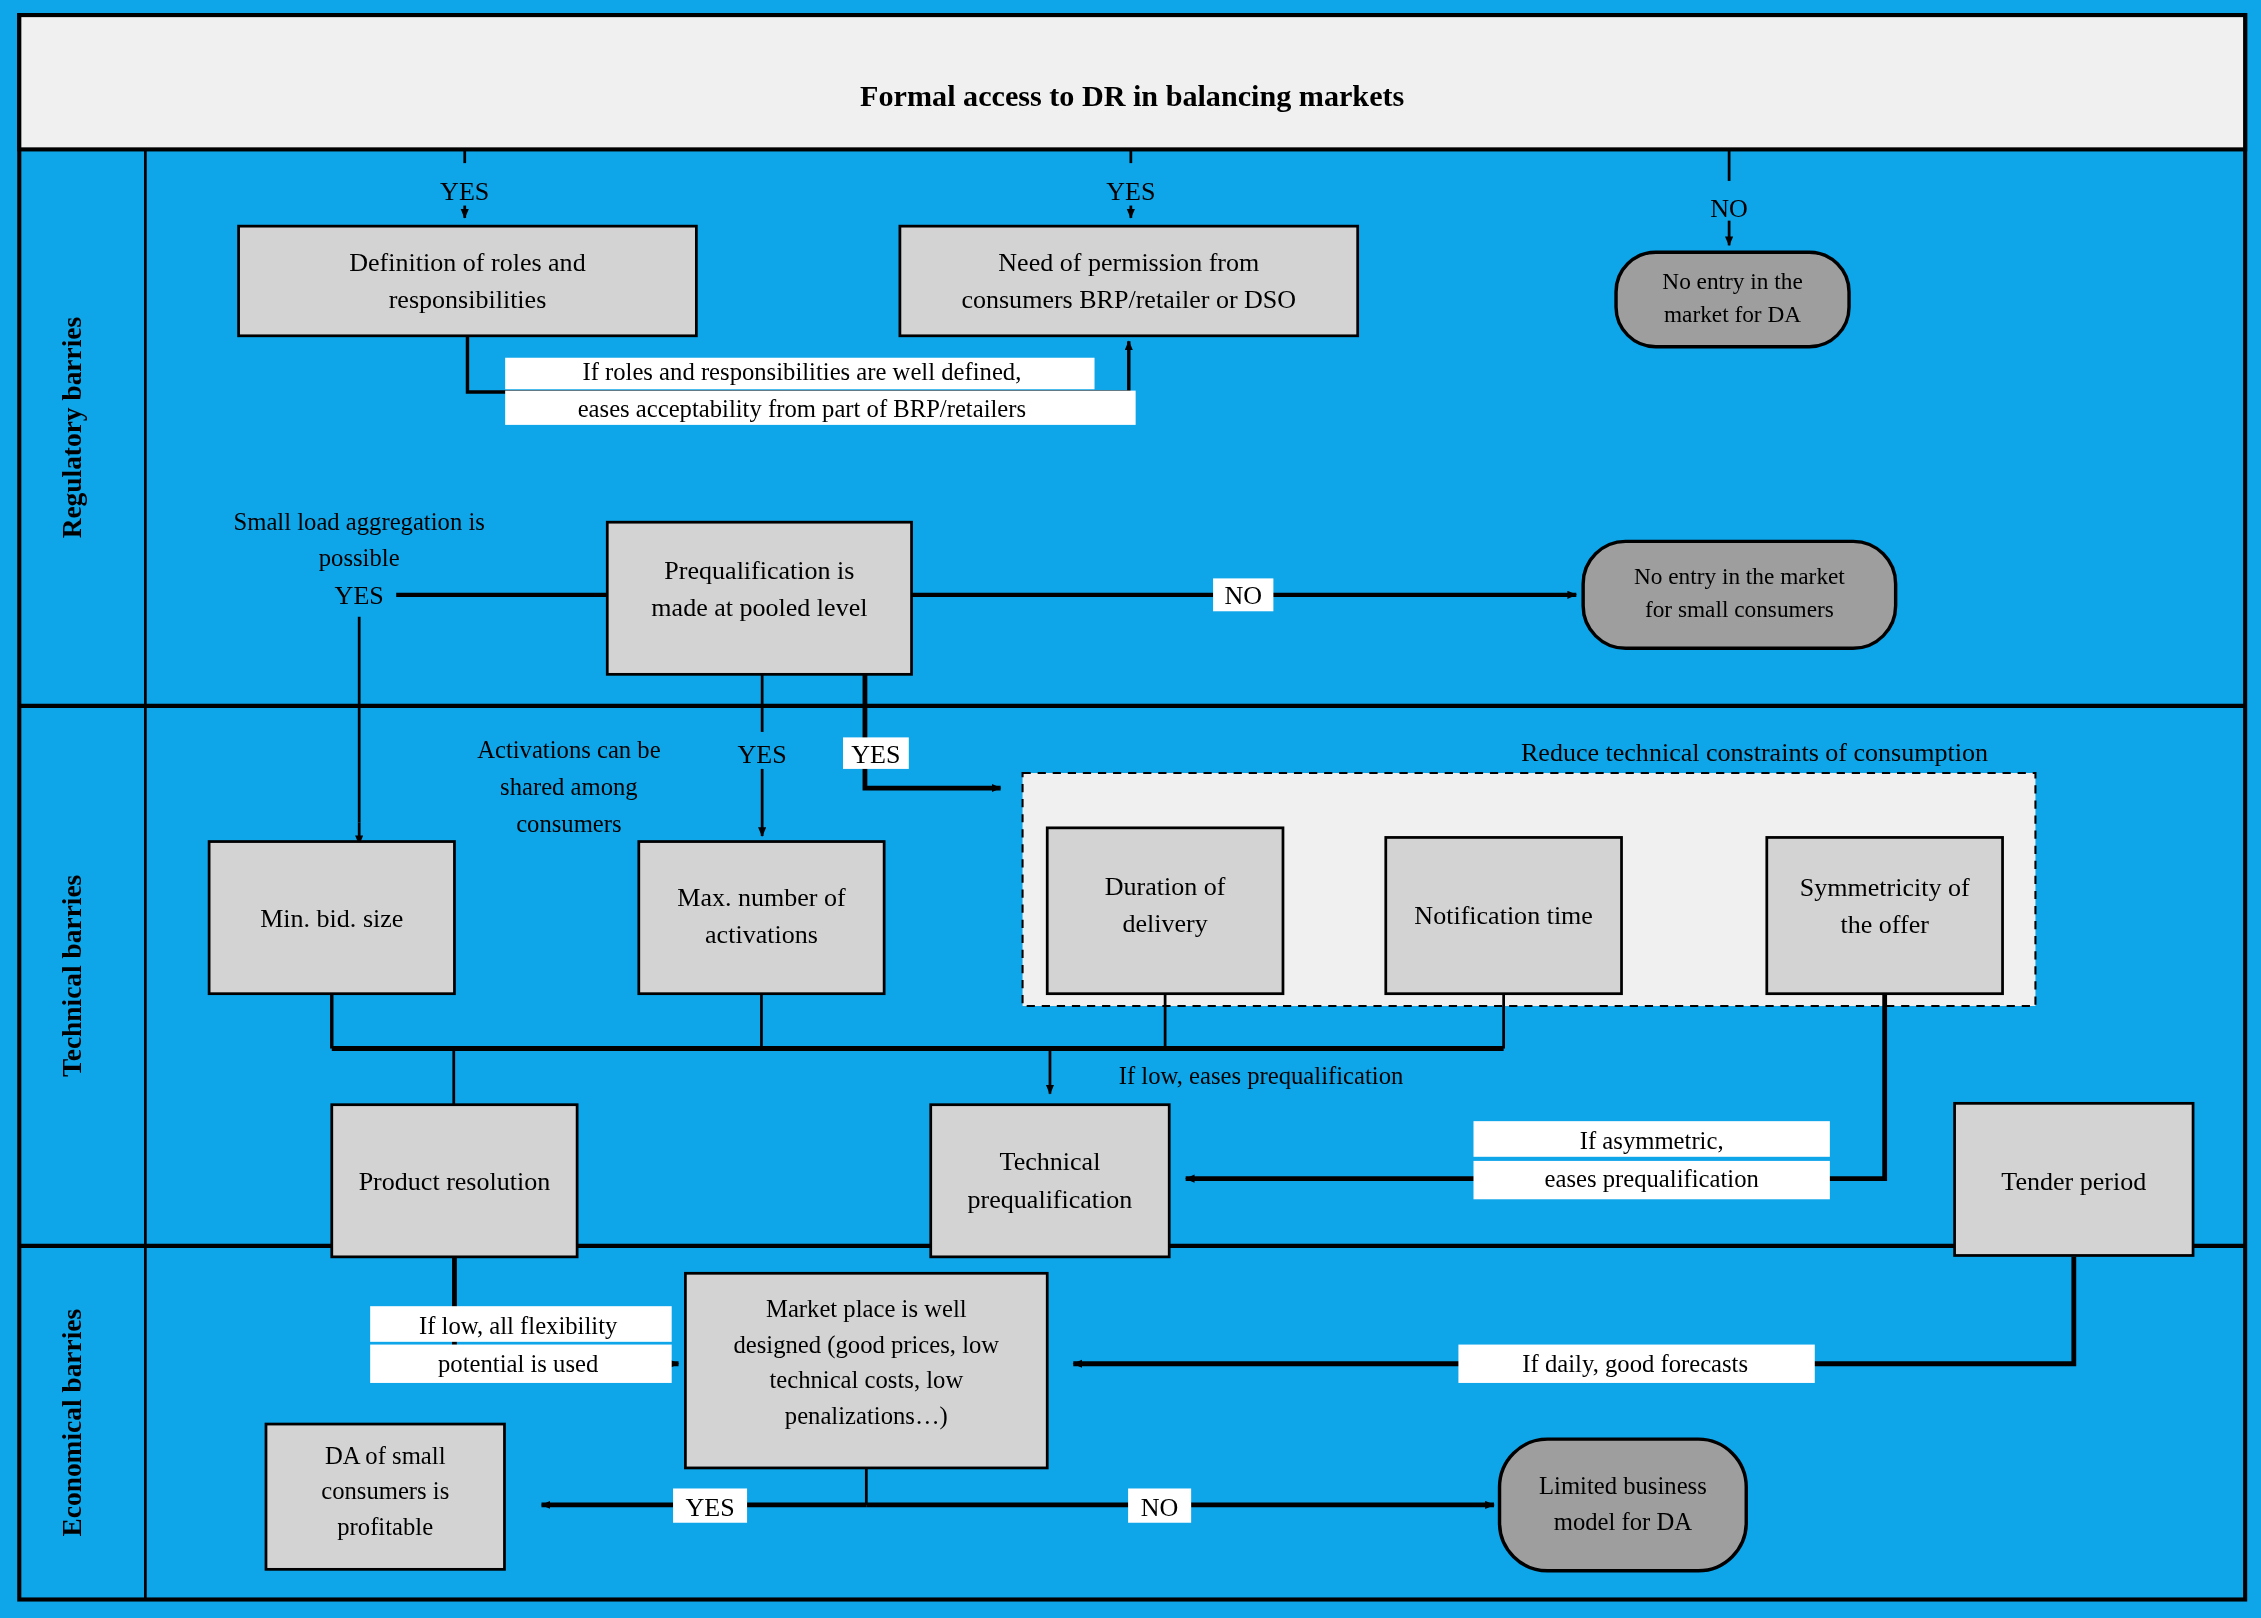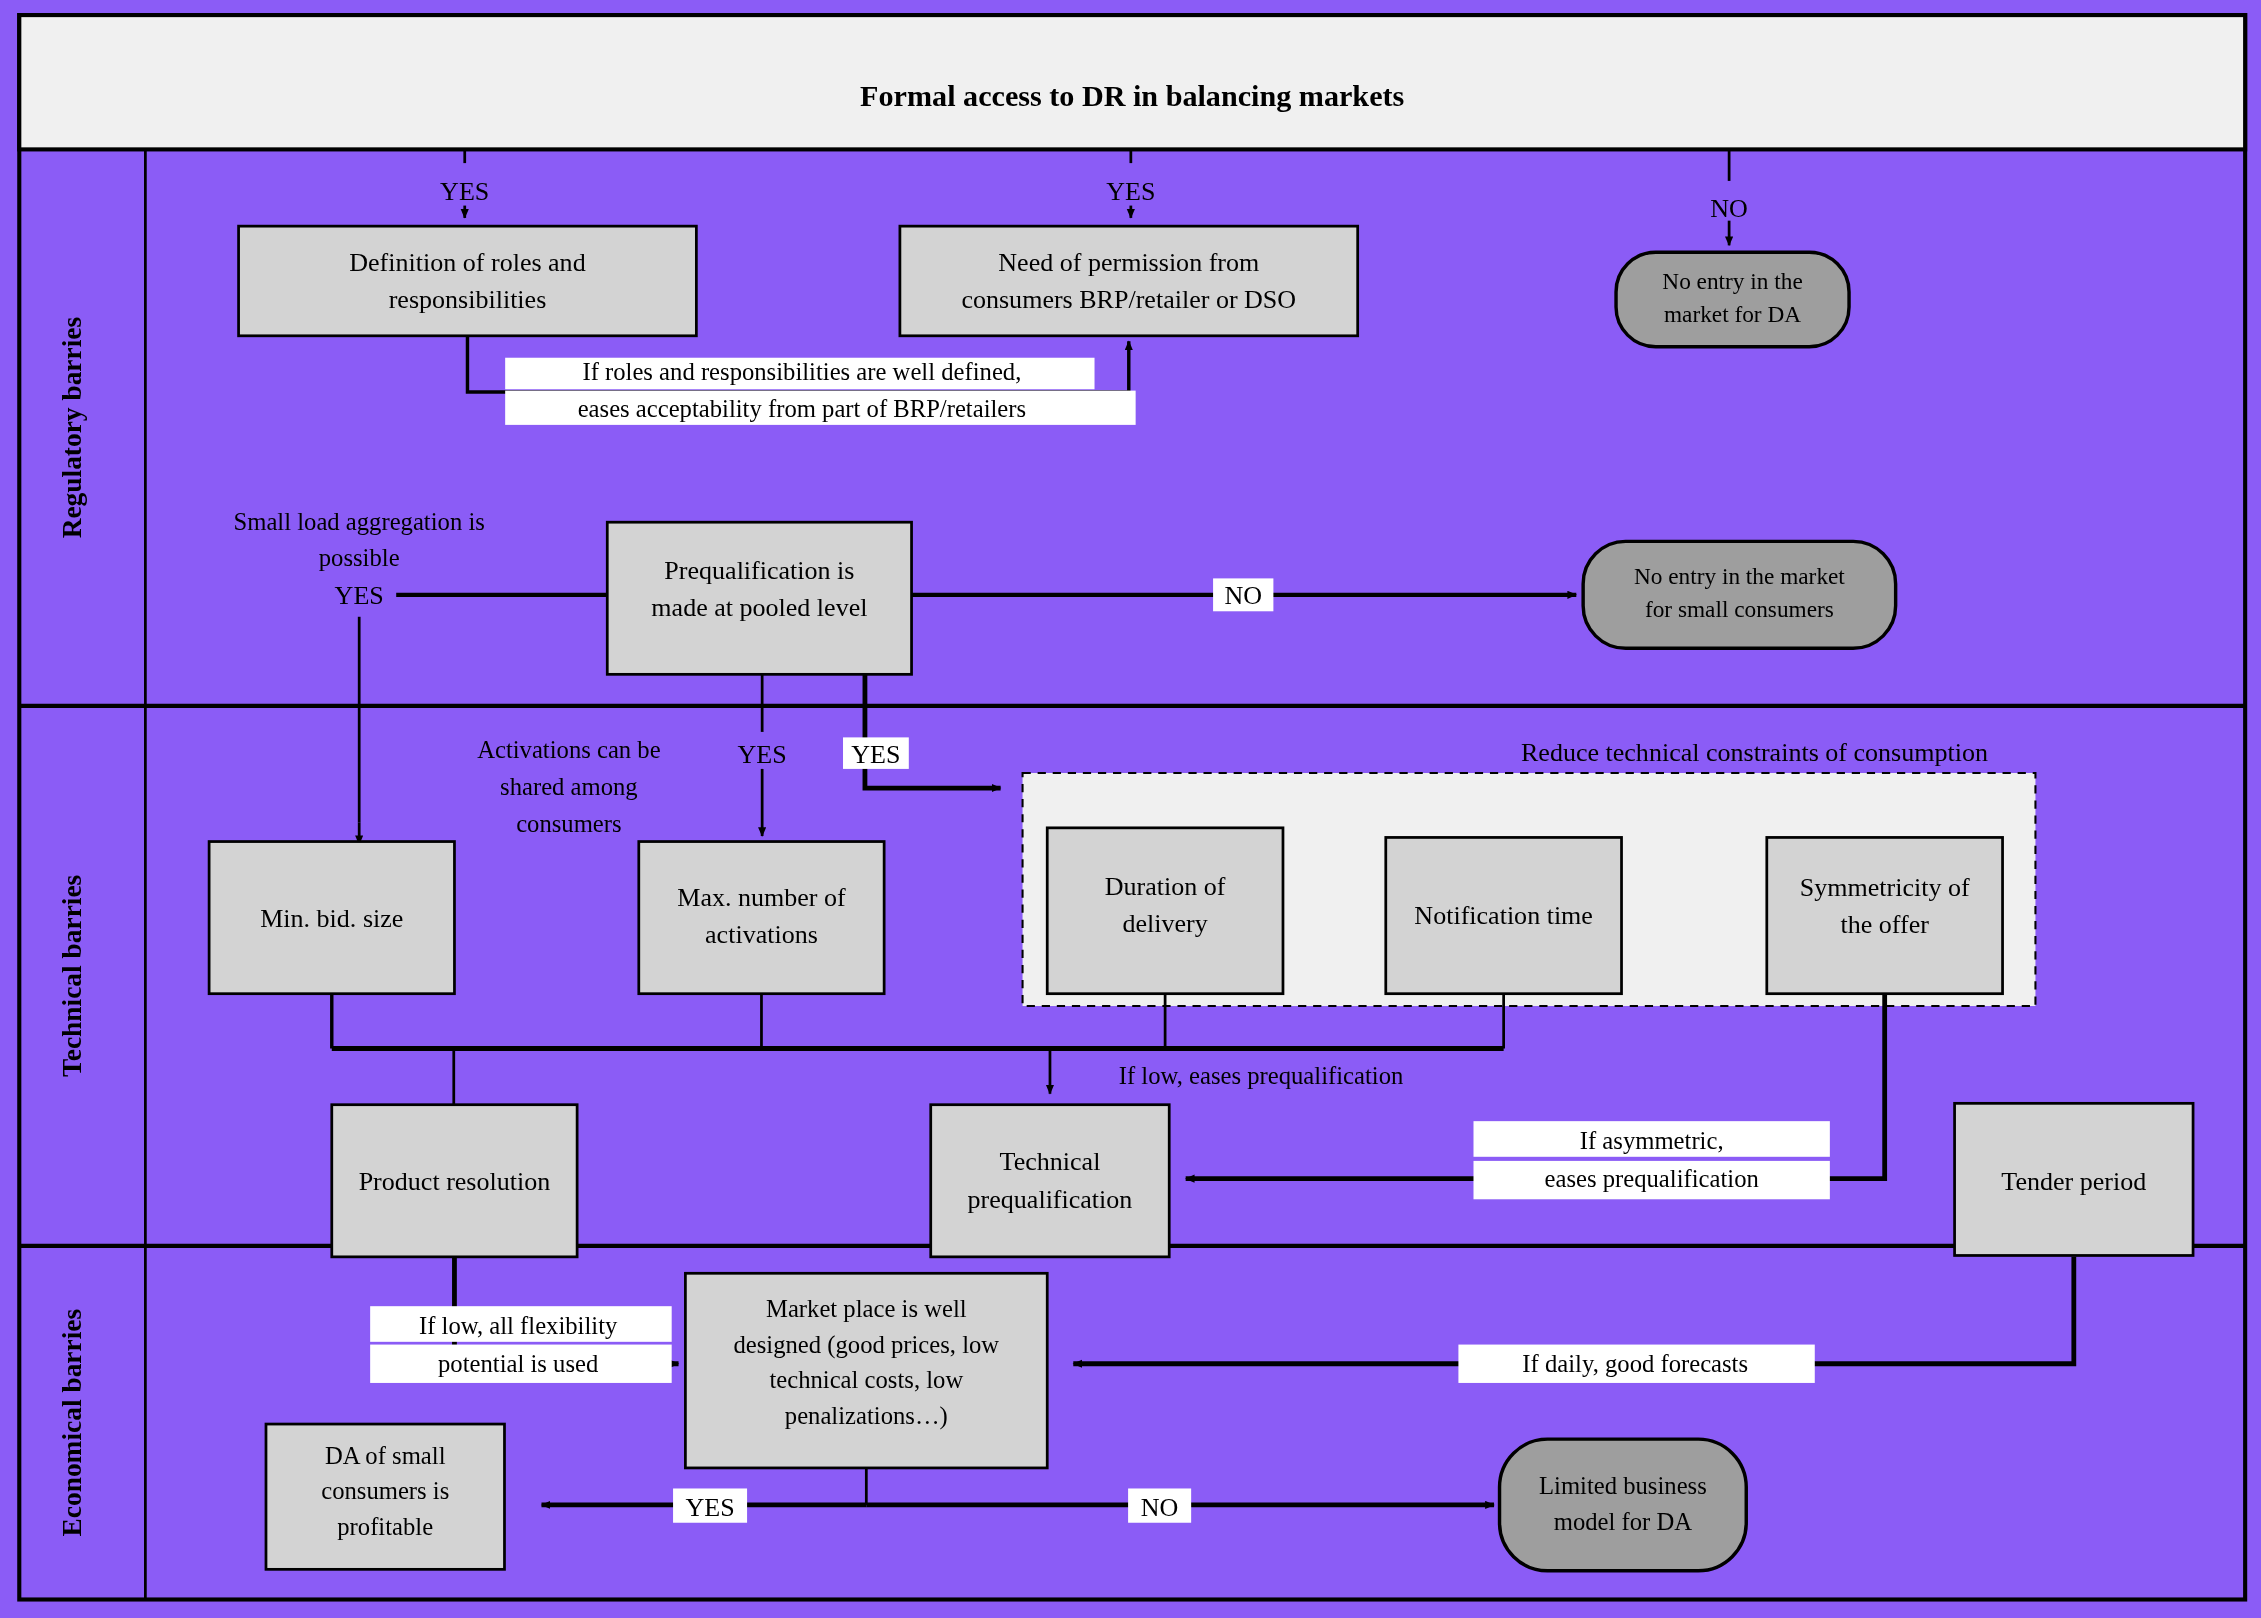--- a/index.html
+++ b/index.html
@@ -1,17 +1,17 @@
 <!DOCTYPE html>
 <html style="font-size:11px"><head>
 <meta charset="utf-8">
 <style>
   html,body{margin:0;padding:0;background:#ffffff;}
   body{font-family:"Liberation Serif","DejaVu Serif",serif;}
-  #stage{position:relative;width:2261px;height:1618px;background:#8b5cf6;}
+  #stage{position:relative;width:2261px;height:1618px;background:#0ea5e9;}
   svg{position:absolute;left:0;top:0;width:2261px;height:1618px;}
   .diagtext{font-family:"Liberation Serif","DejaVu Serif",serif;fill:#000;}
 </style>
 </head>
 <body>
 
 <div id="stage">
 <svg viewBox="0 0 3299 2361" xmlns="http://www.w3.org/2000/svg">
   <defs>
     <marker id="arr" markerWidth="16" markerHeight="16" refX="13" refY="6" orient="auto" markerUnits="userSpaceOnUse">

